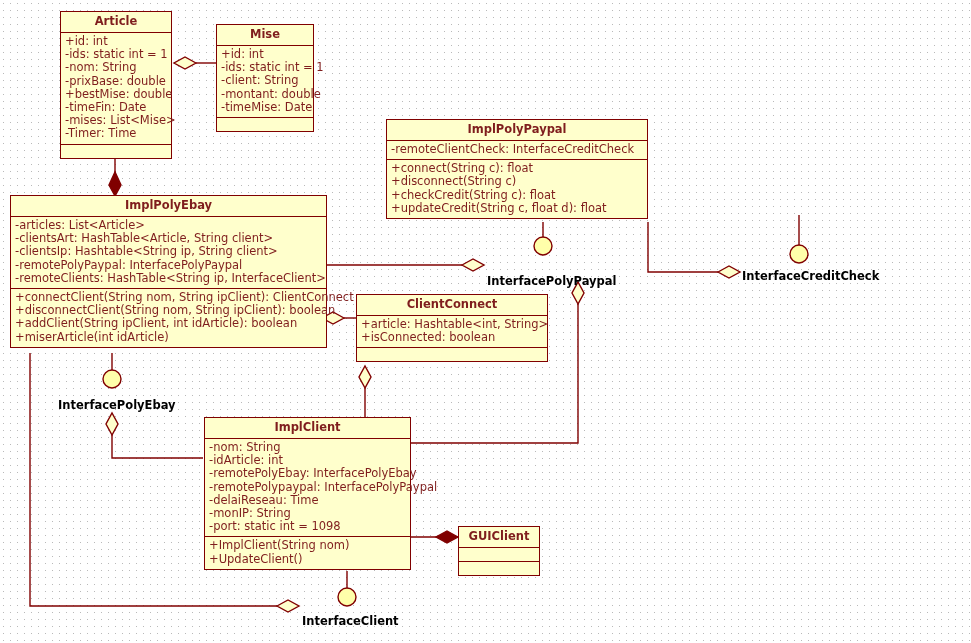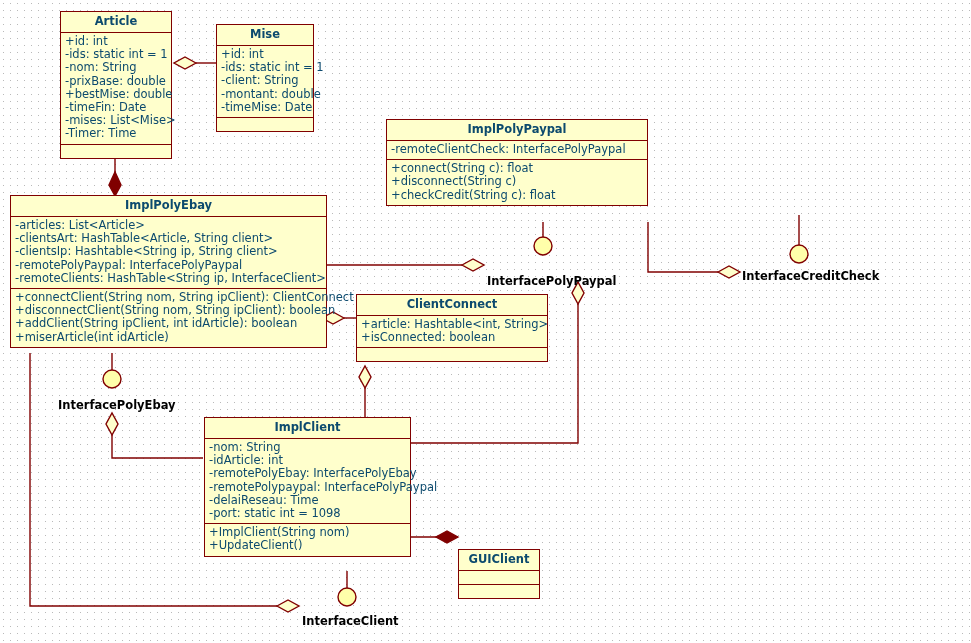--- a/index.html
+++ b/index.html
@@ -24,21 +24,21 @@
     left: 0; top: 0;
     width: 971px;
     height: 643px;
     pointer-events: none;
   }
   .uml-class {
     position: absolute;
     box-sizing: border-box;
     background: #ffffcc;
     border: 1px solid #800000;
-    color: #0c4a6e;
+    color: #7f1d1d;
     z-index: 5;
   }
   .uml-name {
     text-align: center;
     font-weight: bold;
     font-size: 11.5px;
     padding: 3px 6px 4px 6px;
     border-bottom: 1px solid #800000;
     line-height: 13px;
     white-space: nowrap;
@@ -161,26 +161,27 @@
       <div class="uml-row">+connectClient(String nom, String ipClient): ClientConnect</div>
       <div class="uml-row">+disconnectClient(String nom, String ipClient): boolean</div>
       <div class="uml-row">+addClient(String ipClient, int idArticle): boolean</div>
       <div class="uml-row">+miserArticle(int idArticle)</div>
     </div>
   </div>
 
   <div class="uml-class" style="left:386px; top:119px; width:262px;">
     <div class="uml-name">ImplPolyPaypal</div>
     <div class="uml-compartment">
-      <div class="uml-row">-remoteClientCheck: InterfacePolyPaypal</div>
+      <div class="uml-row">-remoteClientCheck: InterfaceCreditCheck</div>
     </div>
     <div class="uml-compartment">
       <div class="uml-row">+connect(String c): float</div>
       <div class="uml-row">+disconnect(String c)</div>
       <div class="uml-row">+checkCredit(String c): float</div>
+      <div class="uml-row">+updateCredit(String c, float d): float</div>
     </div>
   </div>
 
 
   <div class="uml-class" style="left:356px; top:294px; width:192px;">
     <div class="uml-name">ClientConnect</div>
     <div class="uml-compartment">
       <div class="uml-row">+article: Hashtable&lt;int, String&gt;</div>
       <div class="uml-row">+isConnected: boolean</div>
     </div>
@@ -188,29 +189,30 @@
   </div>
 
   <div class="uml-class" style="left:204px; top:417px; width:207px;">
     <div class="uml-name">ImplClient</div>
     <div class="uml-compartment">
       <div class="uml-row">-nom: String</div>
       <div class="uml-row">-idArticle: int</div>
       <div class="uml-row">-remotePolyEbay: InterfacePolyEbay</div>
       <div class="uml-row">-remotePolypaypal: InterfacePolyPaypal</div>
       <div class="uml-row">-delaiReseau: Time</div>
+      <div class="uml-row">-monIP: String</div>
       <div class="uml-row">-port: static int = 1098</div>
     </div>
     <div class="uml-compartment">
       <div class="uml-row">+ImplClient(String nom)</div>
       <div class="uml-row">+UpdateClient()</div>
     </div>
   </div>
 
-  <div class="uml-class" style="left:458px; top:526px; width:82px;margin-top:23px;">
+  <div class="uml-class" style="left:458px; top:526px; width:82px;">
     <div class="uml-name">GUIClient</div>
     <div class="uml-compartment empty"></div>
     <div class="uml-compartment empty"></div>
   </div>
 
   <div class="iface-label" style="left:487px; top:260px;margin-top:14px;">InterfacePolyPaypal</div>
 
   <div class="iface-label" style="left:742px; top:269px;">InterfaceCreditCheck</div>
 
   <div class="iface-label" style="left:58px; top:398px;text-align:center;">InterfacePolyEbay</div>

